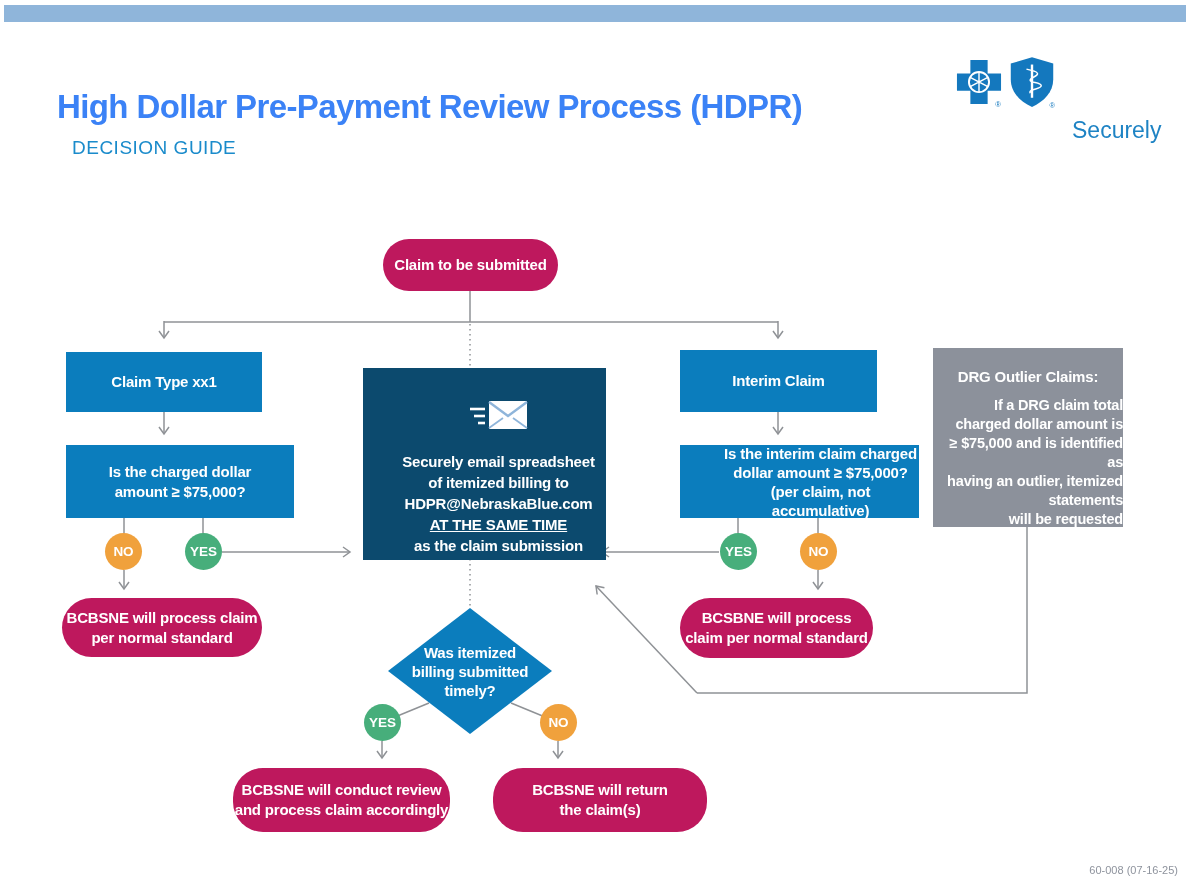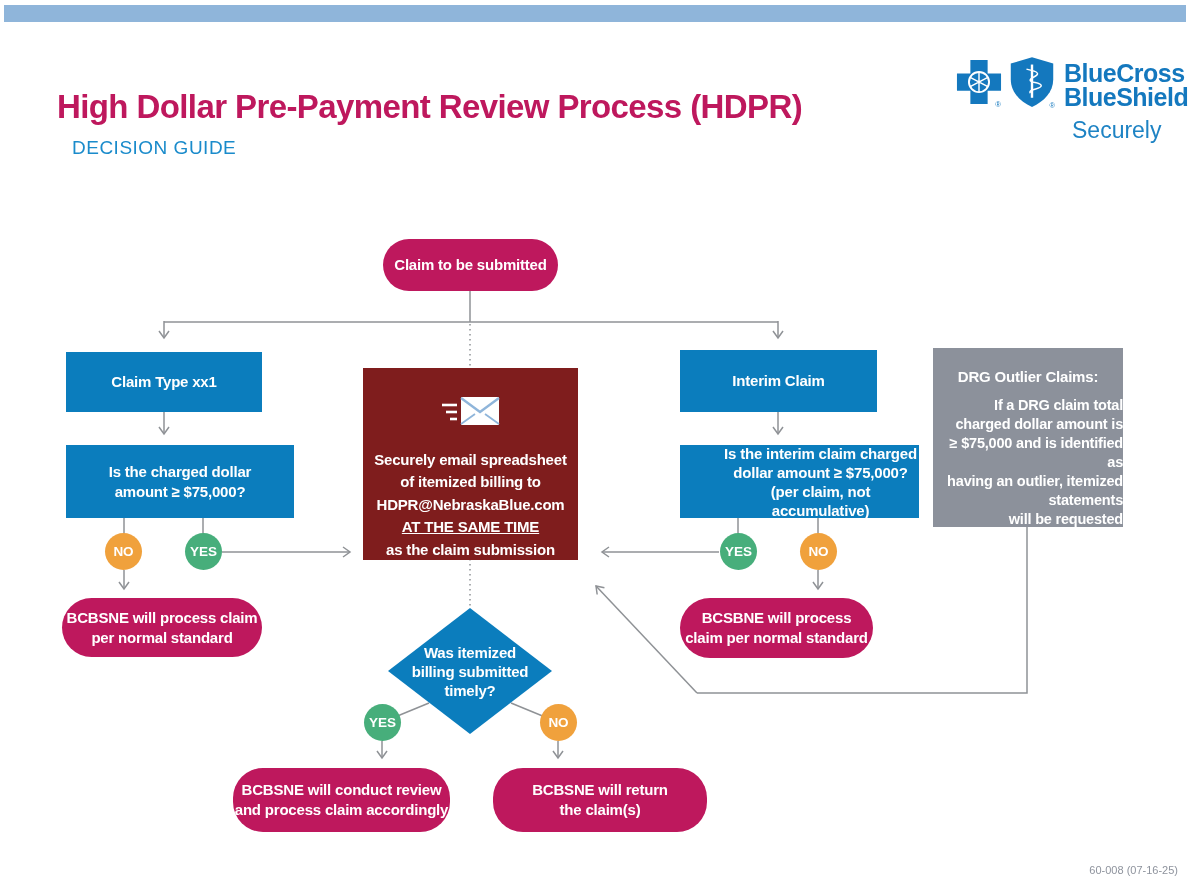--- a/index.html
+++ b/index.html
@@ -1,37 +1,37 @@
 <!DOCTYPE html>
 <html><head>
 <meta charset="utf-8">
 <style>
   html,body{margin:0;padding:0;background:#e8e8e8;}
   .page{position:relative;width:1190px;height:890px;background:#ffffff;overflow:hidden;
         font-family:"Liberation Sans",sans-serif;margin:0 auto;}
   .topbar{position:absolute;left:4px;top:5px;width:1182px;height:17px;background:#8fb5da;}
   .title{position:absolute;left:57px;top:88px;font-size:33px;font-weight:bold;
-         color:#be185d;letter-spacing:-0.6px;white-space:nowrap;}
+         color:#3b82f6;letter-spacing:-0.6px;white-space:nowrap;}
   .subtitle{position:absolute;left:72px;top:137px;font-size:19px;font-weight:400;
             color:#1a8bcb;letter-spacing:0.5px;}
   
   .logo{position:absolute;left:956px;top:56px;width:220px;}
   .logo-row{display:flex;align-items:center;}
   .logo-text{margin-left:8px;color:#1478be;font-weight:bold;font-size:25px;
              line-height:24px;letter-spacing:-0.5px;}
   .logo-region{color:#1e83c4;font-weight:400;font-size:23px;letter-spacing:0;
                padding-left:116px;margin-top:3px;}
   
   .node{position:absolute;display:flex;flex-direction:column;align-items:center;
         justify-content:center;color:#fff;font-weight:bold;font-size:15px;
         line-height:20px;text-align:center;letter-spacing:-0.2px;z-index:2;}
   .blue{background:#0b7dbd;}
   .darkpill{background:#be185d;border-radius:30px;text-align:right;}
   .graybox{background:#8c919b;justify-content:flex-start;text-align:right;}
-  .lightbox{background:#7f1d1d;justify-content:space-between;}
+  .lightbox{background:#0c4a6e;justify-content:center;padding-left:28px;}
   .badge{position:absolute;width:37px;height:37px;border-radius:50%;display:flex;
          align-items:center;justify-content:center;color:#fff;font-weight:bold;
          font-size:13.5px;z-index:3;letter-spacing:0;}
   .orange{background:#f0a13c;}
   .green{background:#47ae7b;}
   .diamond{position:absolute;left:388px;top:608px;width:164px;height:126px;background:#0b7dbd;
            clip-path:polygon(50% 0,100% 50%,50% 100%,0 50%);display:flex;flex-direction:column;
            align-items:center;justify-content:center;color:#fff;font-weight:bold;font-size:15px;
            line-height:19px;text-align:center;z-index:2;letter-spacing:-0.2px;}
   .connectors{position:absolute;left:0;top:0;z-index:1;}
@@ -63,24 +63,20 @@
         </svg>
       </span>
       <span style="display:inline-block;margin-left:6px;">
         <svg width="48" height="54" viewBox="0 0 52 58">
           <path d="M26 1l23 7v17c0 14-10 24-23 30C13 49 3 39 3 25V8z" fill="#1478be"></path>
           <path d="M26 9v36" stroke="#fff" stroke-width="2.6"></path>
           <path d="M20 14c7 2 12 2 12 5s-8 4-8 7 12 2 12 6-14 3-12 8" stroke="#fff" stroke-width="1.6" fill="none"></path>
           <text x="45" y="56" font-size="8" fill="#1478be">®</text>
         </svg>
       </span>
-      <div class="logo-text">
-        <div>BlueCross</div>
-        <div>BlueShield</div>
-      </div>
     </div>
     <div class="logo-region">Securely</div>
   </div>
 
   <svg class="connectors" width="1190" height="890" viewBox="0 0 1190 890">
     <defs>
       <marker id="ah" markerWidth="12" markerHeight="12" refX="6" refY="0" orient="auto" markerUnits="userSpaceOnUse" viewBox="-2 -6 12 12">
         <path d="M-1 -5L6 0L-1 5" fill="none" stroke="#8f9296" stroke-width="1.5"></path>
       </marker>
     </defs>

